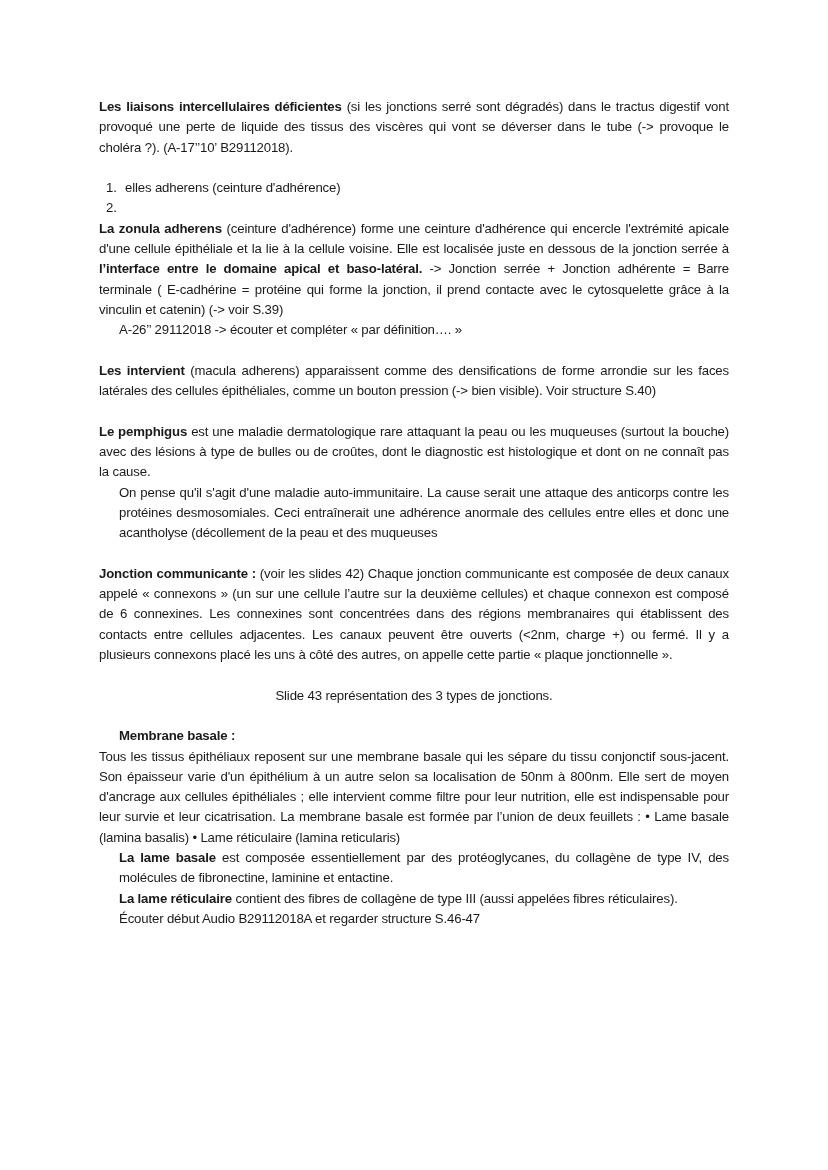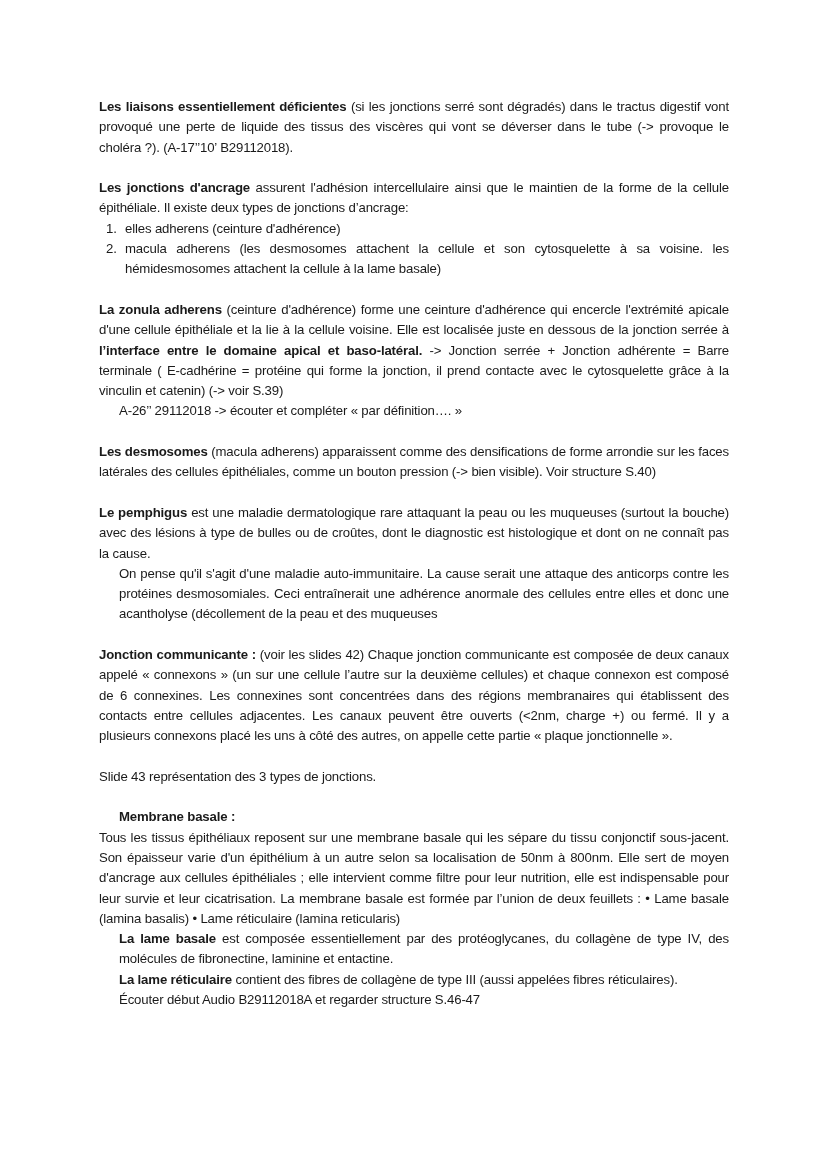--- a/index.html
+++ b/index.html
@@ -4,44 +4,43 @@
   <style>
     html, body { margin: 0; padding: 0; background: #ffffff; }
     body { width: 828px; height: 1170px; position: relative; overflow: hidden; }
     .page {
       position: absolute; left: 99px; top: 97px; width: 630px;
       font-family: "Liberation Sans", sans-serif;
       font-size: 13.2px; line-height: 20.3px; color: #1a1a1a;
       letter-spacing: -0.15px;
     }
     .para { margin: 0 0 20.3px 0; text-align: justify; }
-    .para.left { text-align: left; }
+    .para.left { text-align: center; }
     .line { display: block; margin-left: 20px; }
     b { font-weight: bold; }
     ol.list { margin: 0 0 20.3px 0; padding-left: 0; list-style: none; }
     ol.list li { position: relative; padding-left: 26px; margin-left: 0; text-align: justify; }
     ol.list li .num { position: absolute; left: 7px; }
     .nb { margin-bottom: 0; }
   </style>
 </head>
 <body>
 
 <div class="page">
 
-  <p class="para"><b>Les liaisons essentiellement déficientes</b><span>  (si les jonctions serré sont dégradés) dans le tractus digestif vont provoqué une perte de liquide des tissus des viscères qui vont se déverser dans le tube (-&gt; provoque le choléra ?). (A-17’’10’ B29112018).</span></p>
+  <p class="para"><b>Les liaisons intercellulaires déficientes</b><span>  (si les jonctions serré sont dégradés) dans le tractus digestif vont provoqué une perte de liquide des tissus des viscères qui vont se déverser dans le tube (-&gt; provoque le choléra ?). (A-17’’10’ B29112018).</span></p>
 
-  <p class="para nb"><b>Les jonctions d'ancrage</b><span> assurent l'adhésion intercellulaire ainsi que le maintien de la forme de la cellule épithéliale. Il existe deux types de jonctions d’ancrage:</span></p>
   <ol class="list">
     <li><span class="num">1.</span><span>elles adherens (ceinture d'adhérence)</span></li>
-    <li><span class="num">2.</span><span>macula adherens (les desmosomes attachent la cellule et son cytosquelette à sa voisine. les hémidesmosomes attachent la cellule à la lame basale)</span></li>
+    <li><span class="num">2.</span></li>
   </ol>
 
   <p class="para"><b>La zonula adherens</b><span> (ceinture d'adhérence) forme une ceinture d'adhérence qui encercle l'extrémité apicale d'une cellule épithéliale et la lie à la cellule voisine. Elle est localisée juste en dessous de la jonction serrée à </span><b>l’interface entre le domaine apical et baso-latéral.</b><span> -&gt; Jonction serrée + Jonction adhérente = Barre terminale ( E-cadhérine = protéine qui forme la jonction, il prend contacte avec le cytosquelette grâce à la vinculin et catenin) (-&gt; voir S.39)</span><span class="line" style="text-align:left">A-26’’ 29112018 -&gt; écouter et compléter « par définition…. »</span></p>
 
-  <p class="para"><b>Les desmosomes</b><span> (macula adherens) apparaissent comme des densifications de forme arrondie sur les faces latérales des cellules épithéliales, comme un bouton pression (-&gt; bien visible). Voir structure S.40)</span></p>
+  <p class="para"><b>Les intervient</b><span> (macula adherens) apparaissent comme des densifications de forme arrondie sur les faces latérales des cellules épithéliales, comme un bouton pression (-&gt; bien visible). Voir structure S.40)</span></p>
 
   <p class="para"><b>Le pemphigus</b><span> est une maladie dermatologique rare attaquant la peau ou les muqueuses (surtout la bouche) avec des lésions à type de bulles ou de croûtes, dont le diagnostic est histologique et dont on ne connaît pas la cause.</span><span class="line">On pense qu'il s'agit d'une maladie auto-immunitaire. La cause serait une attaque des anticorps contre les protéines desmosomiales. Ceci entraînerait une adhérence anormale des cellules entre elles et donc une acantholyse (décollement de la peau et des muqueuses</span></p>
 
   <p class="para"><b>Jonction communicante :</b><span> (voir les slides 42) Chaque jonction communicante est composée de deux canaux appelé « connexons » (un sur une cellule l’autre sur la deuxième cellules) et chaque connexon est composé de 6 connexines. Les connexines sont concentrées dans des régions membranaires qui établissent des contacts entre cellules adjacentes. Les canaux peuvent être ouverts (&lt;2nm, charge +) ou fermé. Il y a plusieurs connexons placé les uns à côté des autres, on appelle cette partie « plaque jonctionnelle ».</span></p>
 
   <p class="para left"><span>Slide 43 représentation des 3 types de jonctions.</span></p>
 
   <p class="para"><b class="line">Membrane basale :</b><span>Tous les tissus épithéliaux reposent sur une membrane basale qui les sépare du tissu conjonctif sous-jacent. Son épaisseur varie d'un épithélium à un autre selon sa localisation de 50nm à 800nm. Elle sert de moyen d'ancrage aux cellules épithéliales ; elle intervient comme filtre pour leur nutrition, elle est indispensable pour leur survie et leur cicatrisation. La membrane basale est formée par l’union de deux feuillets : • Lame basale (lamina basalis) • Lame réticulaire (lamina reticularis)</span><span class="line"><b>La lame basale</b><span> est composée essentiellement par des protéoglycanes, du collagène de type IV, des molécules de fibronectine, laminine et entactine.</span></span><span class="line" style="text-align:left"><b>La lame réticulaire</b><span> contient des fibres de collagène de type III (aussi appelées fibres réticulaires).</span></span><span class="line" style="text-align:left">Écouter début Audio B29112018A et regarder structure S.46-47</span></p>
 
 </div>

